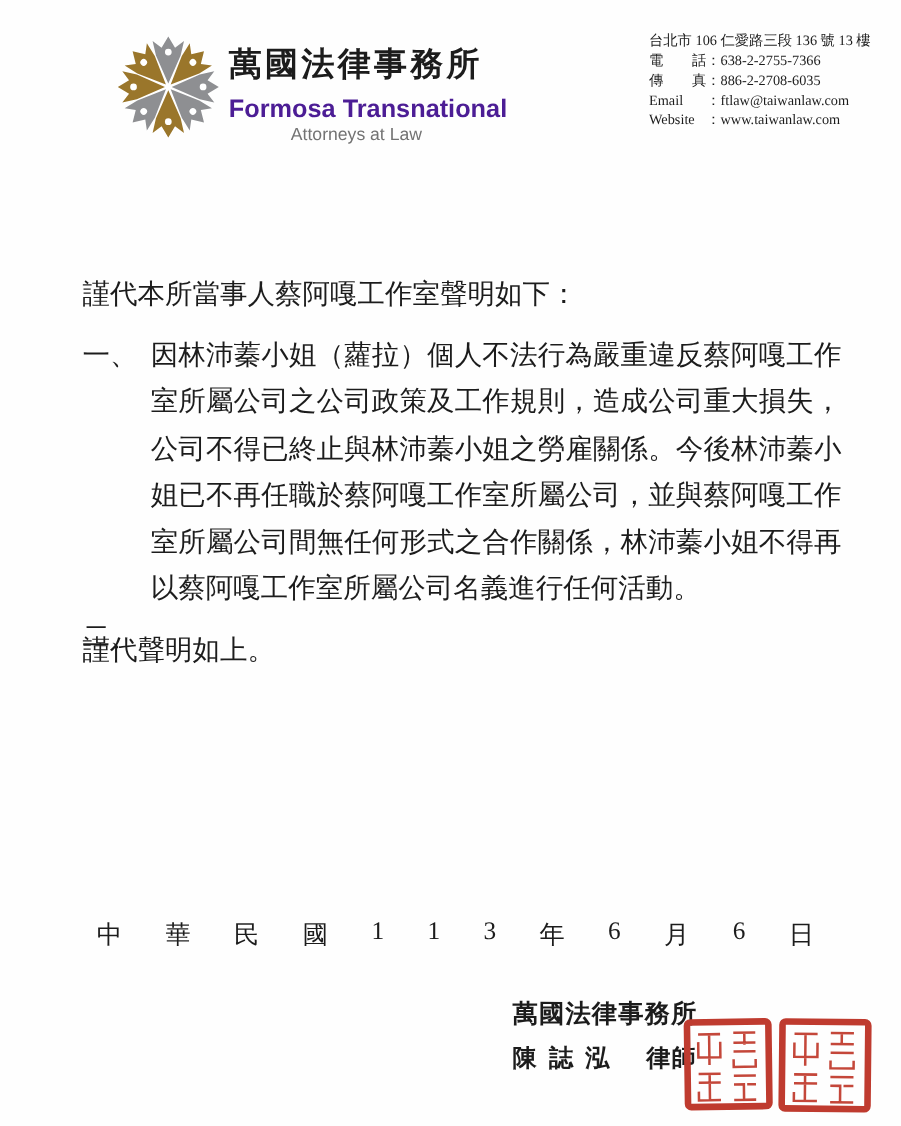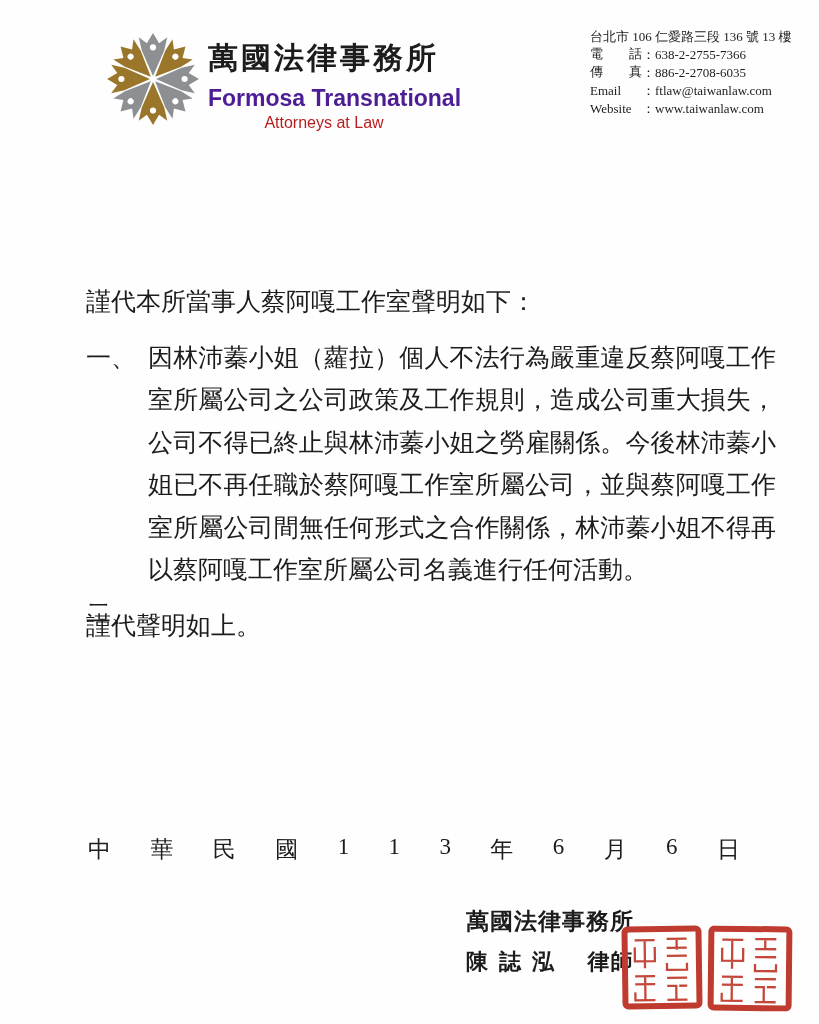--- a/index.html
+++ b/index.html
@@ -5,32 +5,32 @@
   * { margin:0; padding:0; box-sizing:border-box; }
   html,body { width:819px; height:1024px; }
   body { font-family:"Liberation Serif","DejaVu Serif",serif; background:#ffffff; color:#1c1c1c; }
   .page { position:relative; width:819px; height:1024px; background:#fefefe; overflow:hidden; }
 
   
   .logo { position:absolute; left:102px; top:28px; width:102px; height:102px; }
   .firm-names { position:absolute; left:208px; top:38px; width:232px; text-align:left; }
   .firm-zh { font-size:30px; font-weight:bold; letter-spacing:3px; white-space:nowrap; font-family:"Liberation Serif",serif; }
   .firm-en { font-size:23px; font-weight:bold; margin-top:6px; font-family:"Liberation Sans","DejaVu Sans",sans-serif; color:#4c1d95; white-space:nowrap; }
-  .firm-sub { font-size:16px; margin-top:2px; text-align:center; font-family:"Liberation Sans","DejaVu Sans",sans-serif; color:#b91c1c; }
+  .firm-sub { font-size:16px; margin-top:2px; text-align:center; font-family:"Liberation Sans","DejaVu Sans",sans-serif; color:#737373; }
 
   .contact { position:absolute; left:590px; top:28px; width:225px; font-size:13px; line-height:18px; }
   .contact-line { display:flex; white-space:nowrap; }
   .contact-label { display:inline-block; width:52px; }
-  .contact-label.spread { text-align:justify; text-align-last:justify;font-family:Liberation Mono, monospace; }
+  .contact-label.spread { text-align:justify; text-align-last:justify; }
   .contact-sep { display:inline-block; }
   .contact-value { display:inline-block; }
 
   
   .doc-title { position:absolute; left:0; top:172px; width:100%; text-align:center; font-size:29px; font-weight:bold; letter-spacing:9px; padding-left:14px; }
-  .doc-body { position:absolute; left:86px; top:247px; width:690px; font-size:25px; line-height:42.5px; text-align:justify;margin-top:34px; }
+  .doc-body { position:absolute; left:75px; top:247px; width:690px; font-size:25px; line-height:42.5px; text-align:justify; }
   .intro { margin-bottom:13px; }
   .stmt-item { position:relative; padding-left:62px; }
   .stmt-number { position:absolute; left:0; top:0; }
   .closing { margin-top:13px; }
 
   
   .date-line { position:absolute; left:88px; top:834px; width:652px; display:flex; justify-content:space-between; font-size:23px; }
 
   
   .signature { position:absolute; left:466px; top:902px; }

